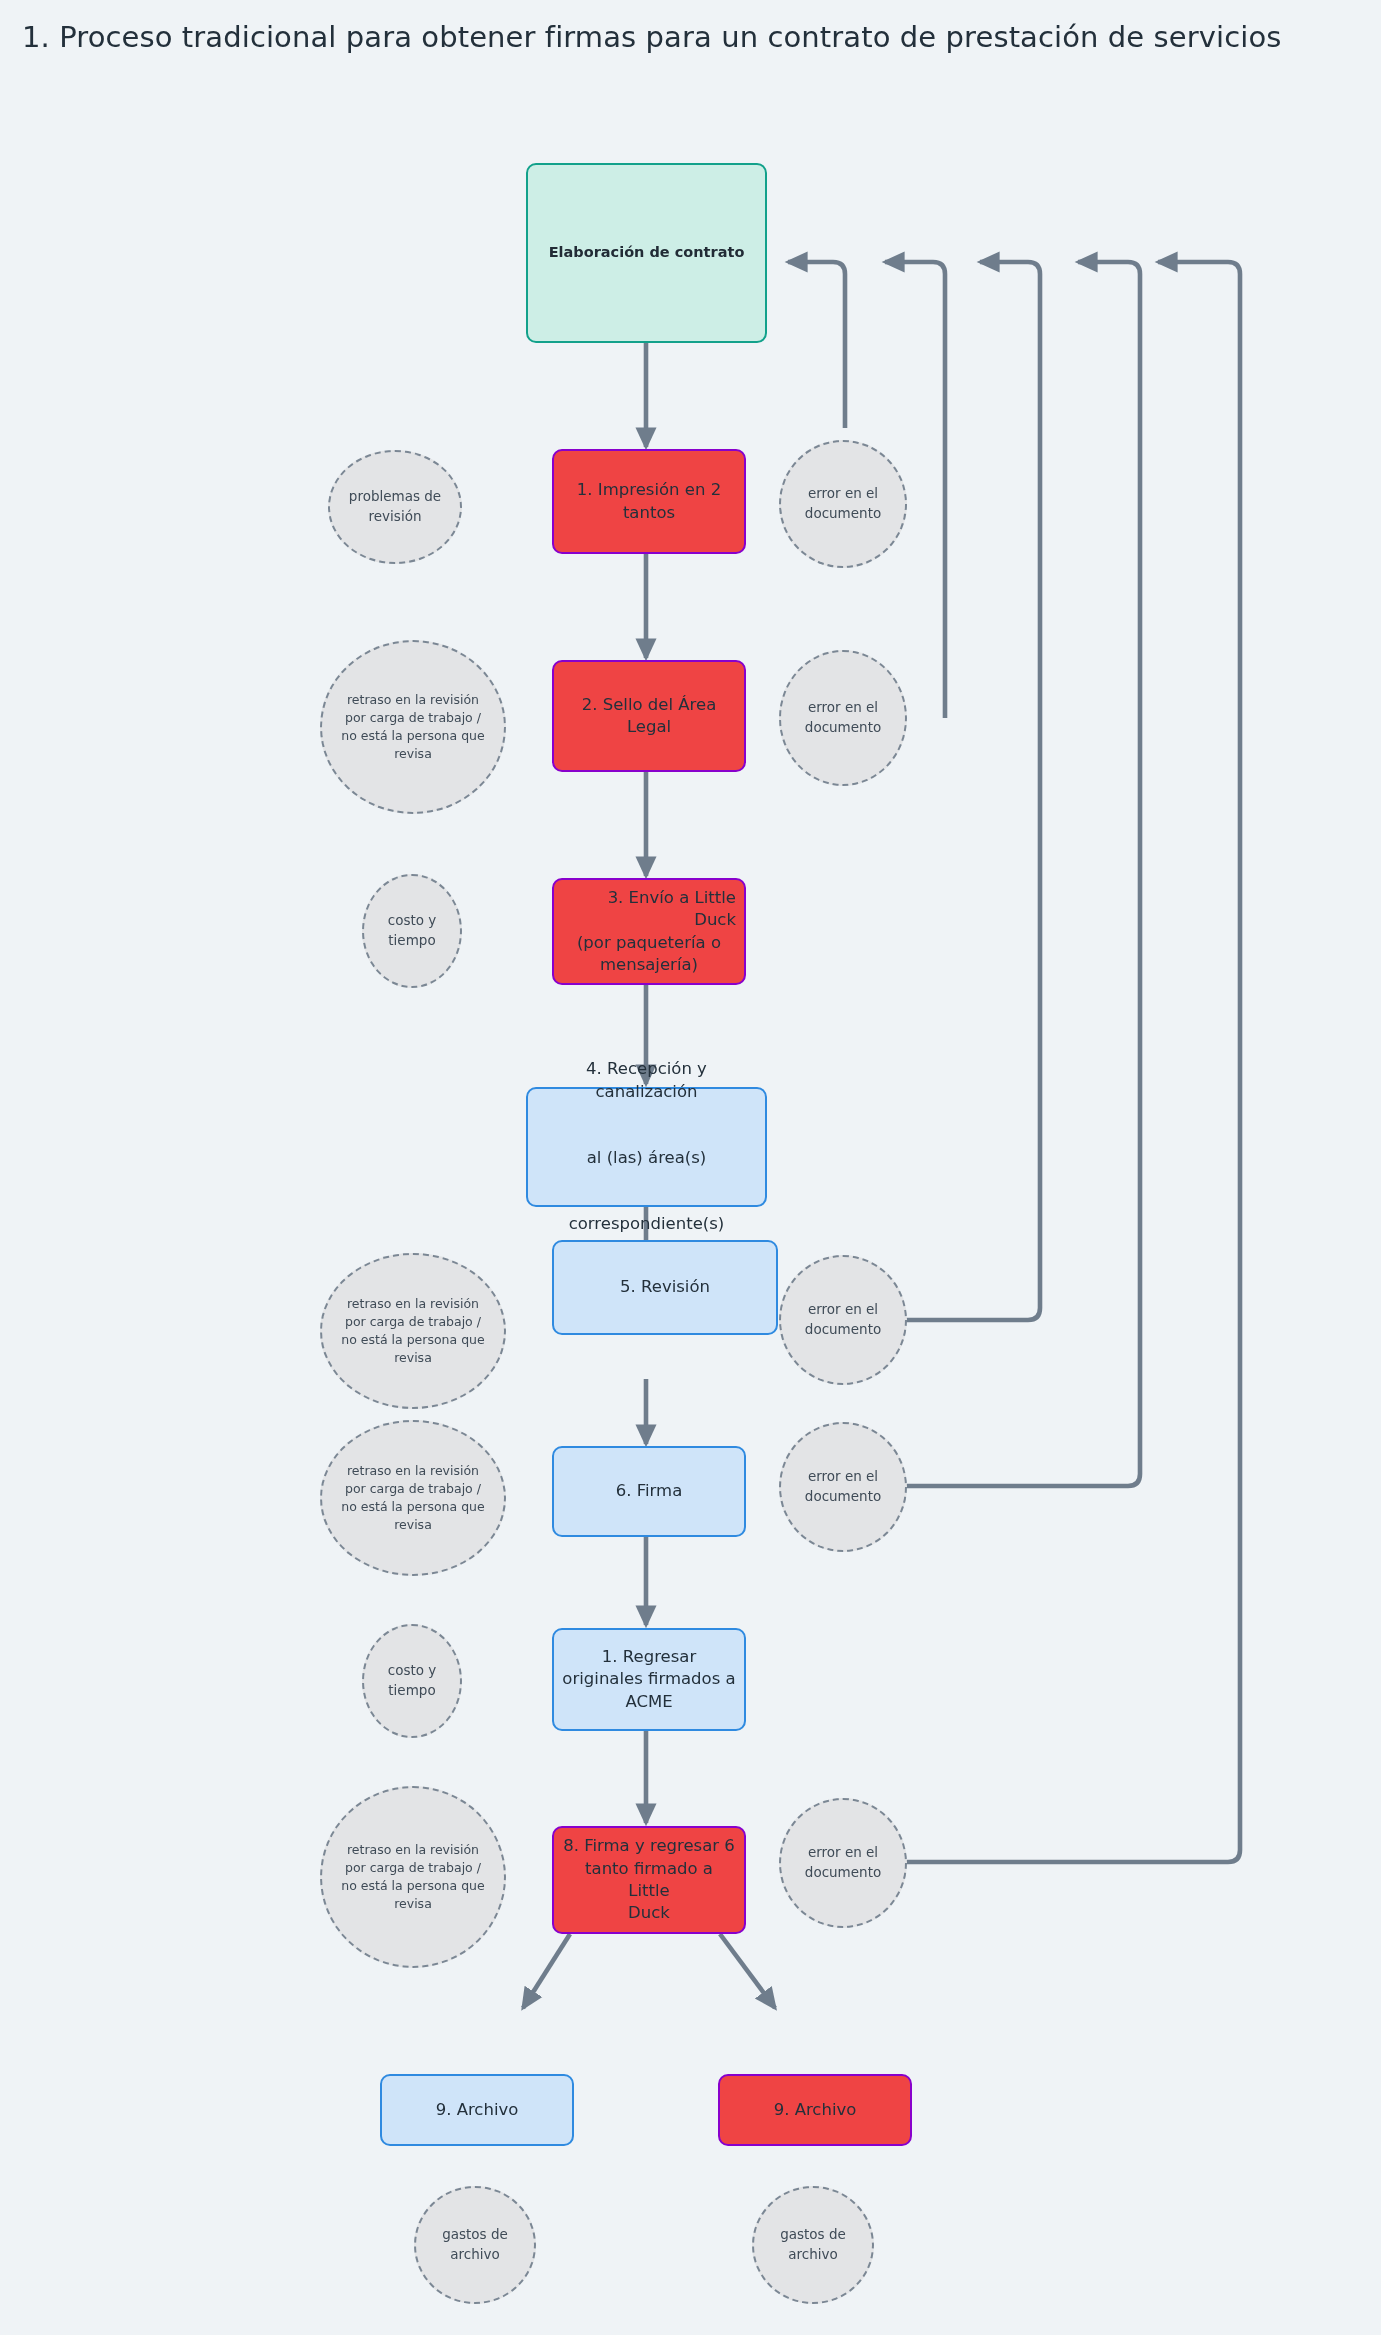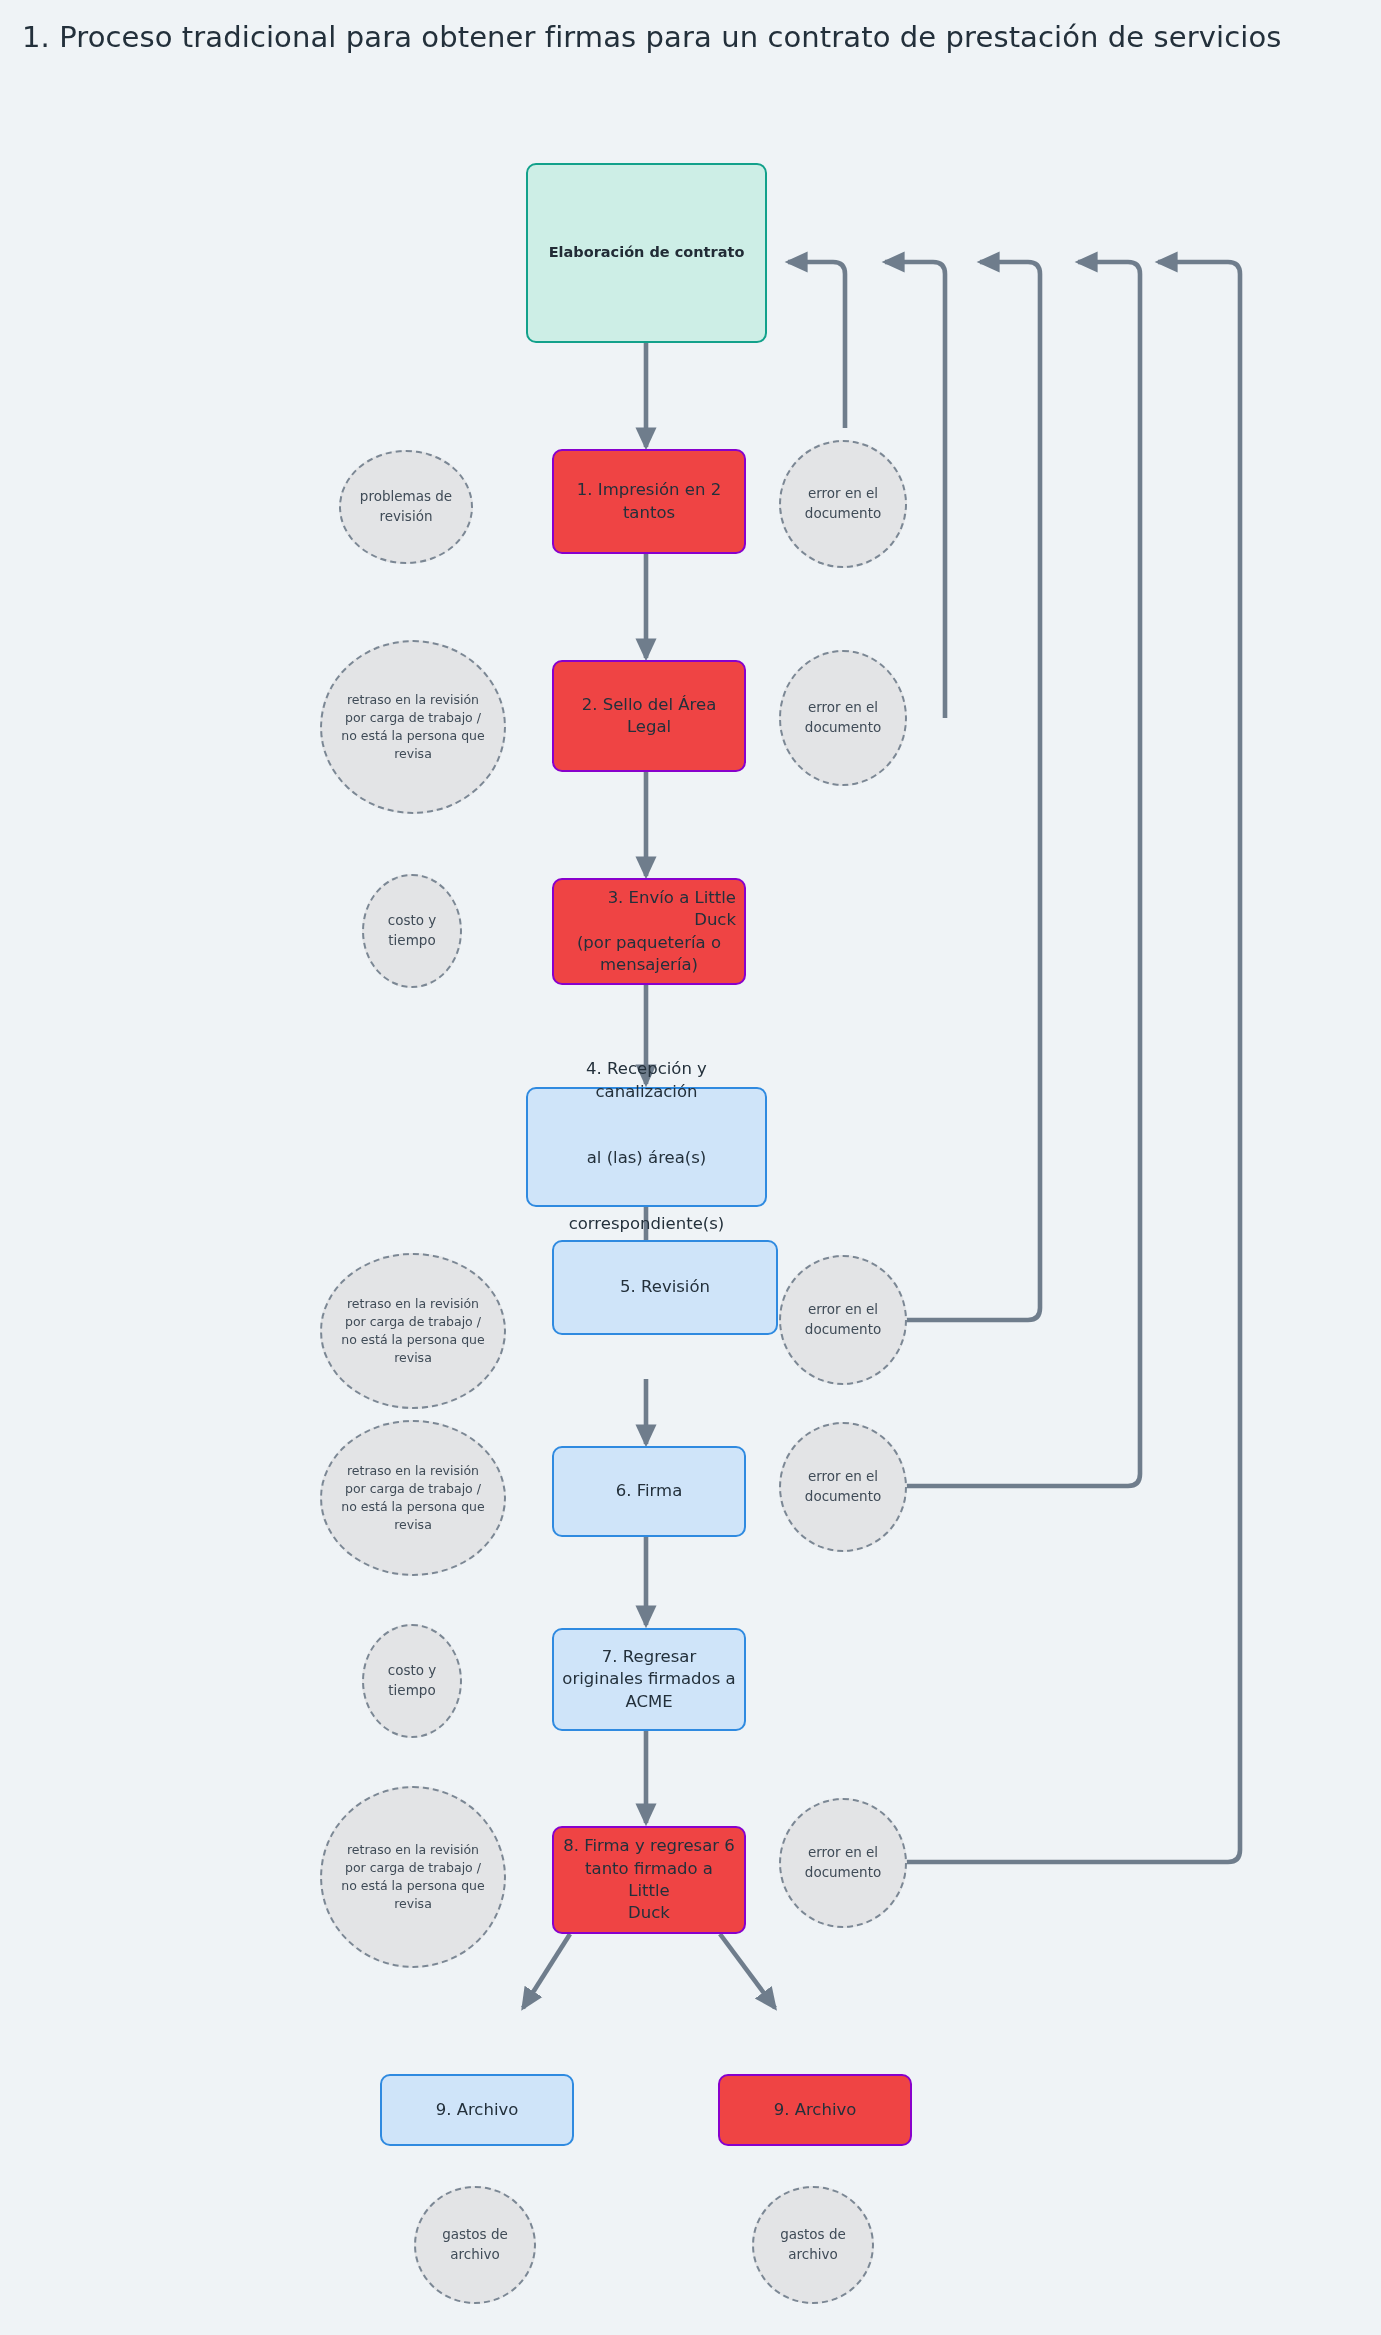--- a/index.html
+++ b/index.html
@@ -157,40 +157,40 @@
 
   <div class="node rect rect-blue" style="left:552px; top:1232px; width:226px; height:95px;margin-top:8px;">
     <span>5. Revisión</span>
   </div>
 
   <div class="node rect rect-blue" style="left:552px; top:1446px; width:194px; height:91px;">
     <span>6. Firma</span>
   </div>
 
   <div class="node rect rect-blue" style="left:552px; top:1628px; width:194px; height:103px; flex-direction:column;">
-    <span>7. Regresar</span>
+    <span>1. Regresar</span>
     <span>originales firmados a</span>
     <span>ACME</span>
   </div>
 
   <div class="node rect rect-purple" style="left:552px; top:1826px; width:194px; height:108px; flex-direction:column;">
     <span>8. Firma y regresar 6</span>
     <span>tanto firmado a Little</span>
     <span>Duck</span>
   </div>
 
   <div class="node rect rect-blue" style="left:380px; top:2074px; width:194px; height:72px;">
     <span>9. Archivo</span>
   </div>
 
   <div class="node rect rect-purple" style="left:718px; top:2074px; width:194px; height:72px;">
     <span>9. Archivo</span>
   </div>
 
-  <div class="annot annot-sm" style="left:339px; top:450px; width:134px; height:114px; flex-direction:column;">
+  <div class="annot annot-sm" style="left:328px; top:450px; width:134px; height:114px; flex-direction:column;">
     <span>problemas de</span>
     <span>revisión</span>
   </div>
 
   <div class="annot annot-xs" style="left:320px; top:640px; width:186px; height:174px; flex-direction:column;">
     <span>retraso en la revisión</span>
     <span>por carga de trabajo /</span>
     <span>no está la persona que</span>
     <span>revisa</span>
   </div>

